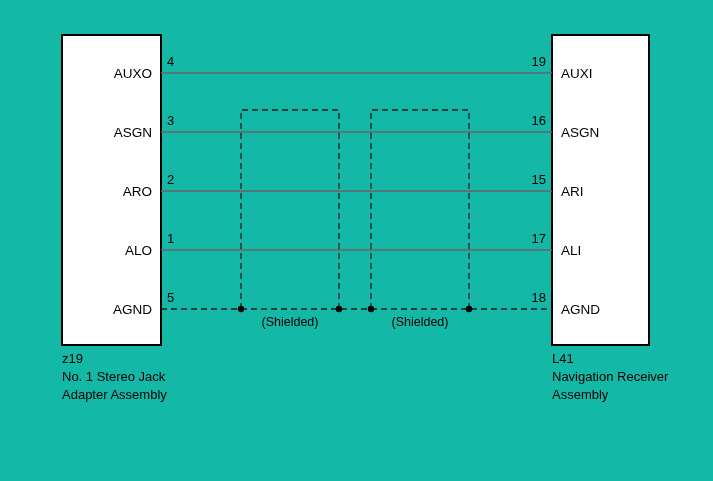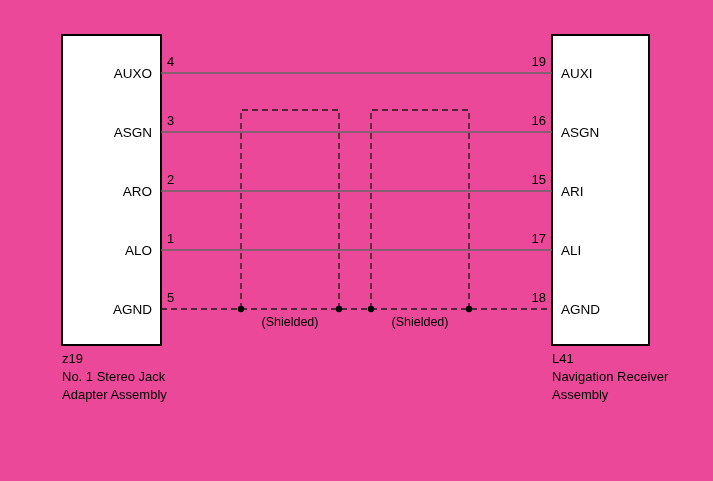--- a/index.html
+++ b/index.html
@@ -4,21 +4,21 @@
 <style>
   html, body {
     margin: 0;
     padding: 0;
     background: #ffffff;
   }
   #canvas {
     position: relative;
     width: 713px;
     height: 481px;
-    background: #ec4899;
+    background: #14b8a6;
     font-family: "Liberation Sans", sans-serif;
     overflow: hidden;
   }
   svg.diagram {
     position: absolute;
     left: 0;
     top: 0;
     width: 713px;
     height: 481px;
   }

